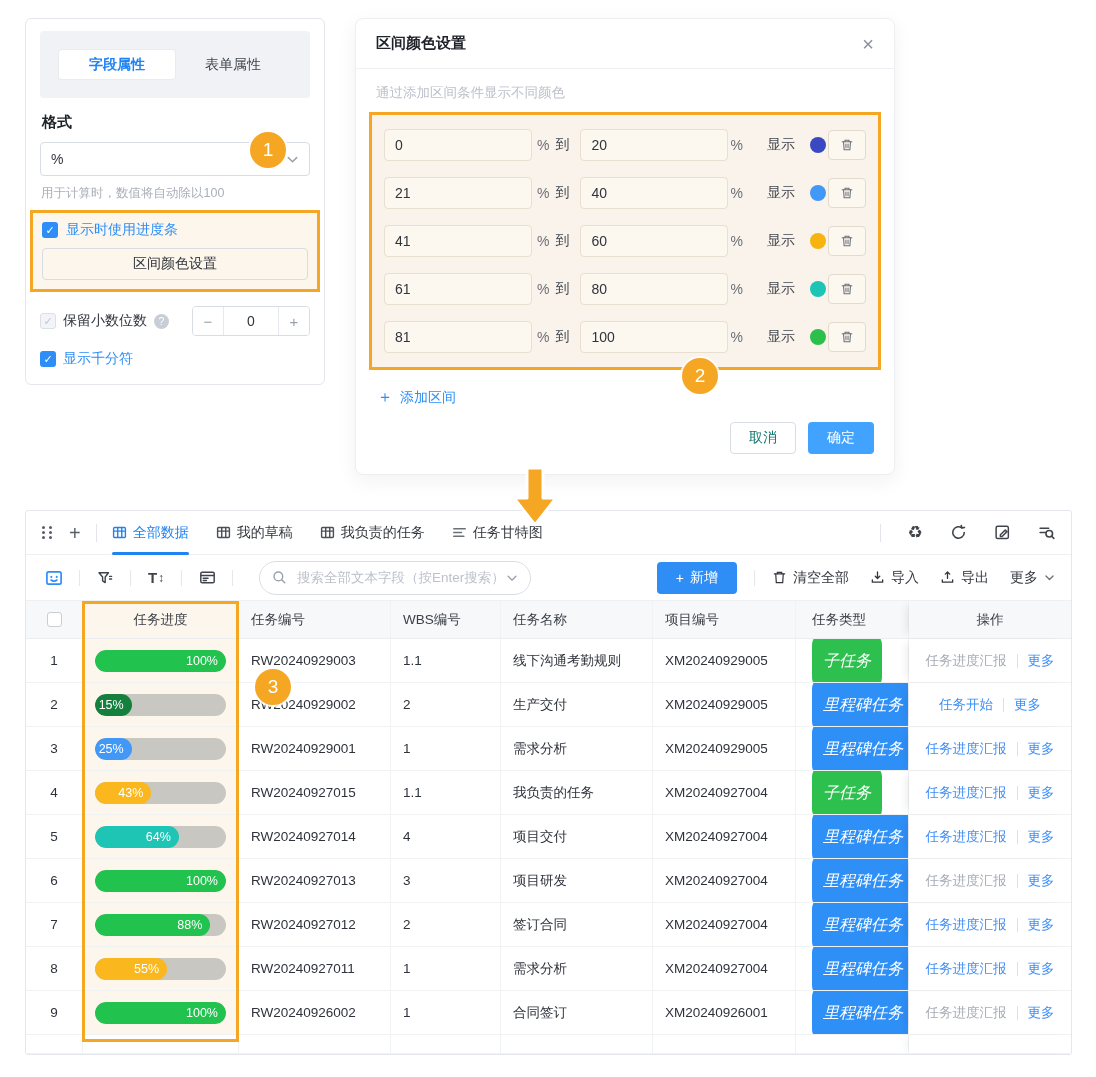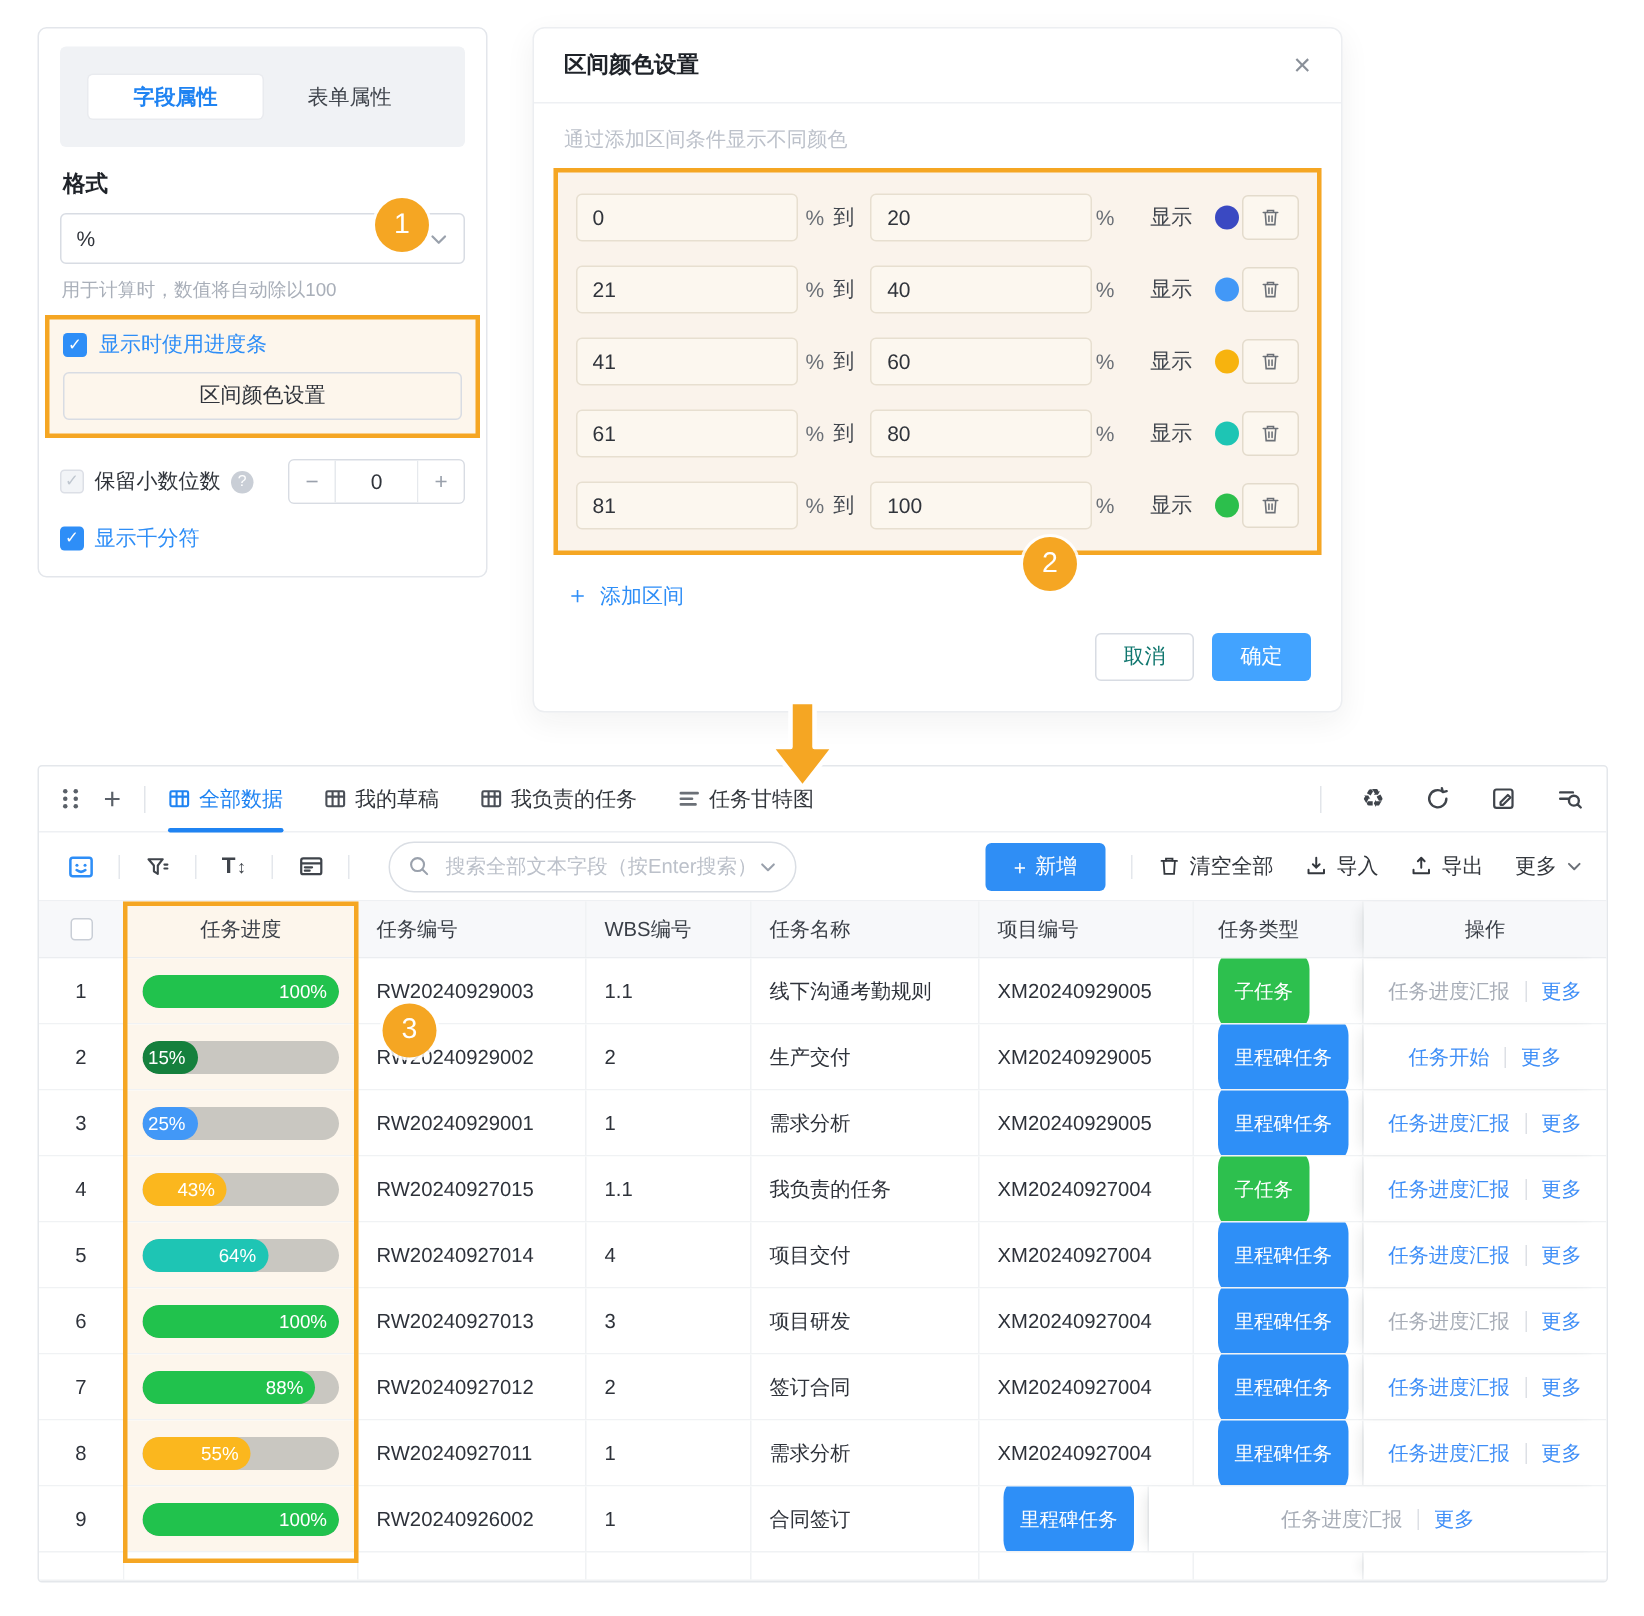--- a/index.html
+++ b/index.html
@@ -117,21 +117,21 @@
   .g-header .g-cell { color:#3A3F47; }
   .c0 { width:57px; justify-content:center; padding:0; }
   .c1 { width:156px; justify-content:center; background:#FDF6EC; }
   .c2 { width:152px; } .c3 { width:110px; } .c4 { width:152px; } .c5 { width:143px; }
   .c6 { width:113px; padding-left:16px; }
   .c7 { flex:1; justify-content:center; border-right:none; box-shadow:-7px 0 8px -5px rgba(31,35,41,.10); }
   .hdr-checkbox { width:15px; height:15px; border:1px solid #C9CED6; border-radius:3px; background:#fff; cursor:pointer; }
   .progress-track { width:132px; height:22px; background:#C9C7C1; border-radius:11px; overflow:hidden; }
   .progress-fill { height:100%; border-radius:11px; display:flex; align-items:center; justify-content:flex-end;
     padding-right:8px; color:#fff; font-size:12.5px; }
-  .type-pill { padding:21px 11px; border-radius:13px; color:#fff; font-size:13px; line-height:1; }
+  .type-pill { padding:21px 11px; border-radius:13px; color:#fff; font-size:16px; line-height:1;font-style:italic; }
   .link { color:#3E8EF7; cursor:pointer; }
   .link.is-disabled { color:#A6ACB6; cursor:default; }
   .act-divider { width:1px; height:14px; background:#DDE0E5; margin:0 10px; }
   .empty-row { height:19px; display:flex; border-bottom:1px solid #F0F2F4; }
   .empty-row .g-cell { padding:0; height:100%; }
   .col-highlight { position:absolute; left:56px; top:0; width:157px; height:441px;
     border:3px solid #F5A623; pointer-events:none; z-index:4; }
 </style>
 </head>
 <body>
@@ -668,20 +668,21 @@
           <div class="g-cell c1">
             <div class="progress-track">
               <div class="progress-fill" style="background: rgb(33, 194, 77); width: 100%;">
                 <span>100%</span>
               </div>
             </div>
           </div>
           <div class="g-cell c2">RW20240926002</div>
           <div class="g-cell c3">1</div>
           <div class="g-cell c4">合同签订</div>
+          <div class="g-cell c5">XM20240926001</div>
           <div class="g-cell c6">
             <span class="type-pill" style="background: rgb(46, 143, 247);">里程碑任务</span>
           </div>
           <div class="g-cell c7">
             <span class="link is-disabled">任务进度汇报</span>
             <span class="act-divider"></span>
             <span class="link">更多</span>
           </div>
         </div>
 

